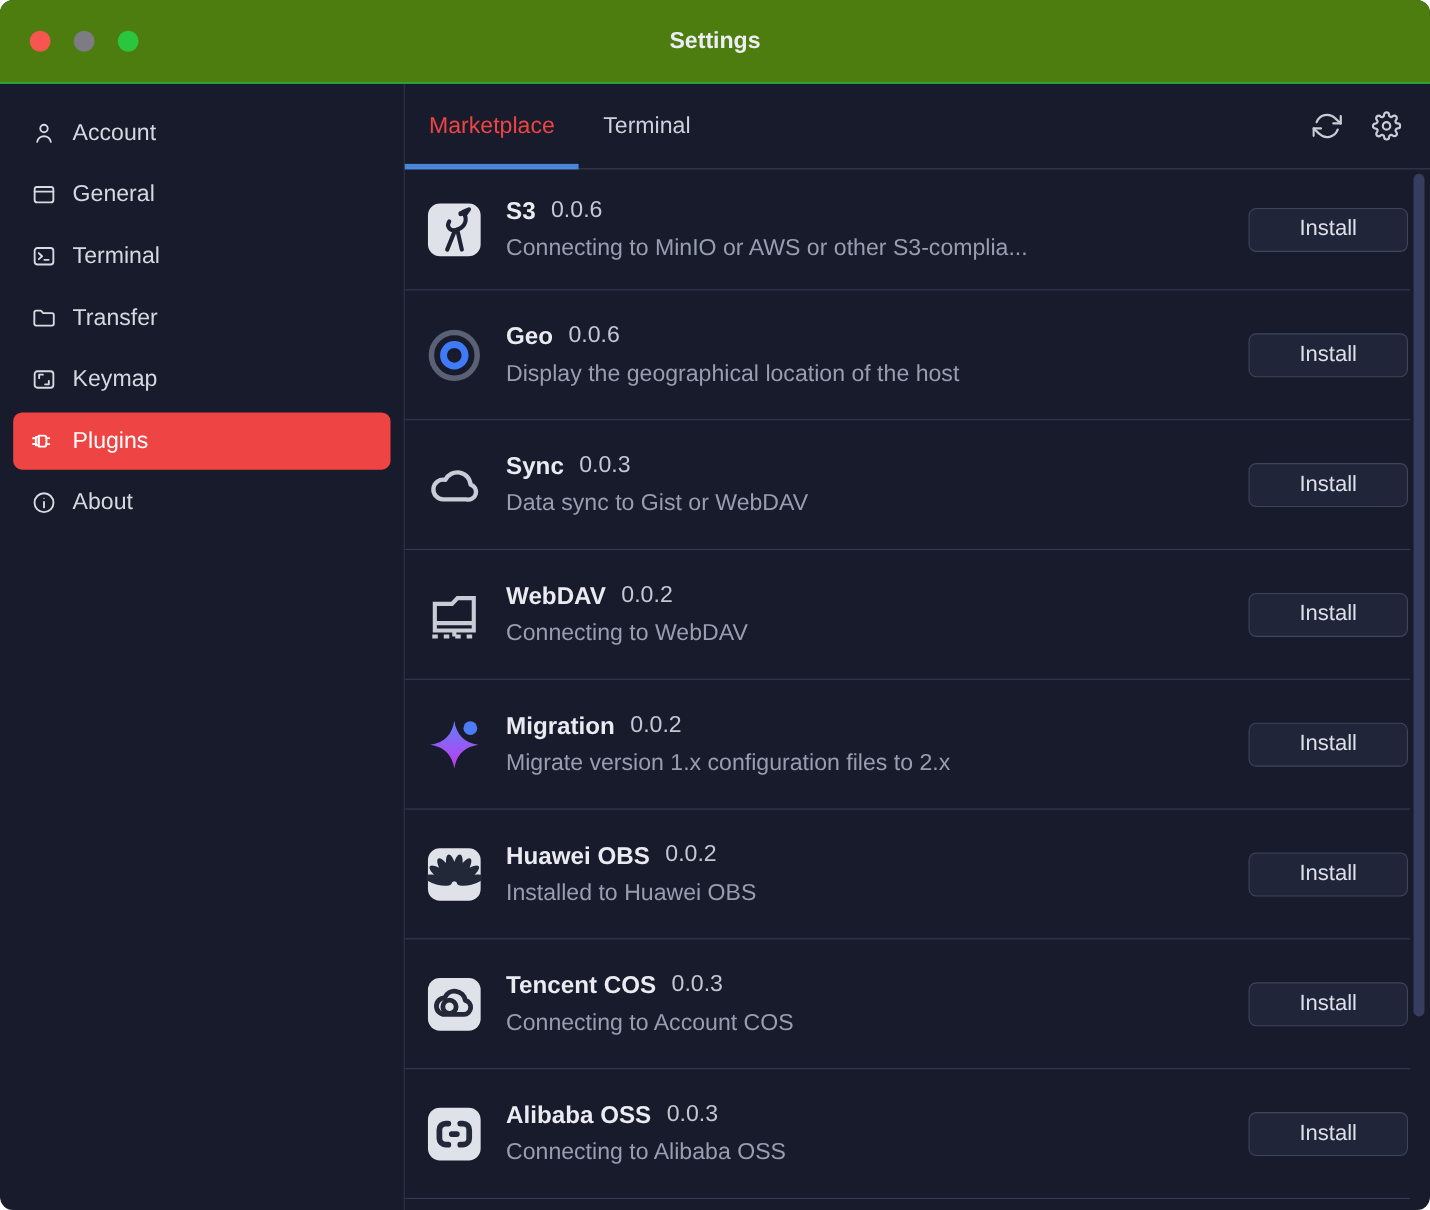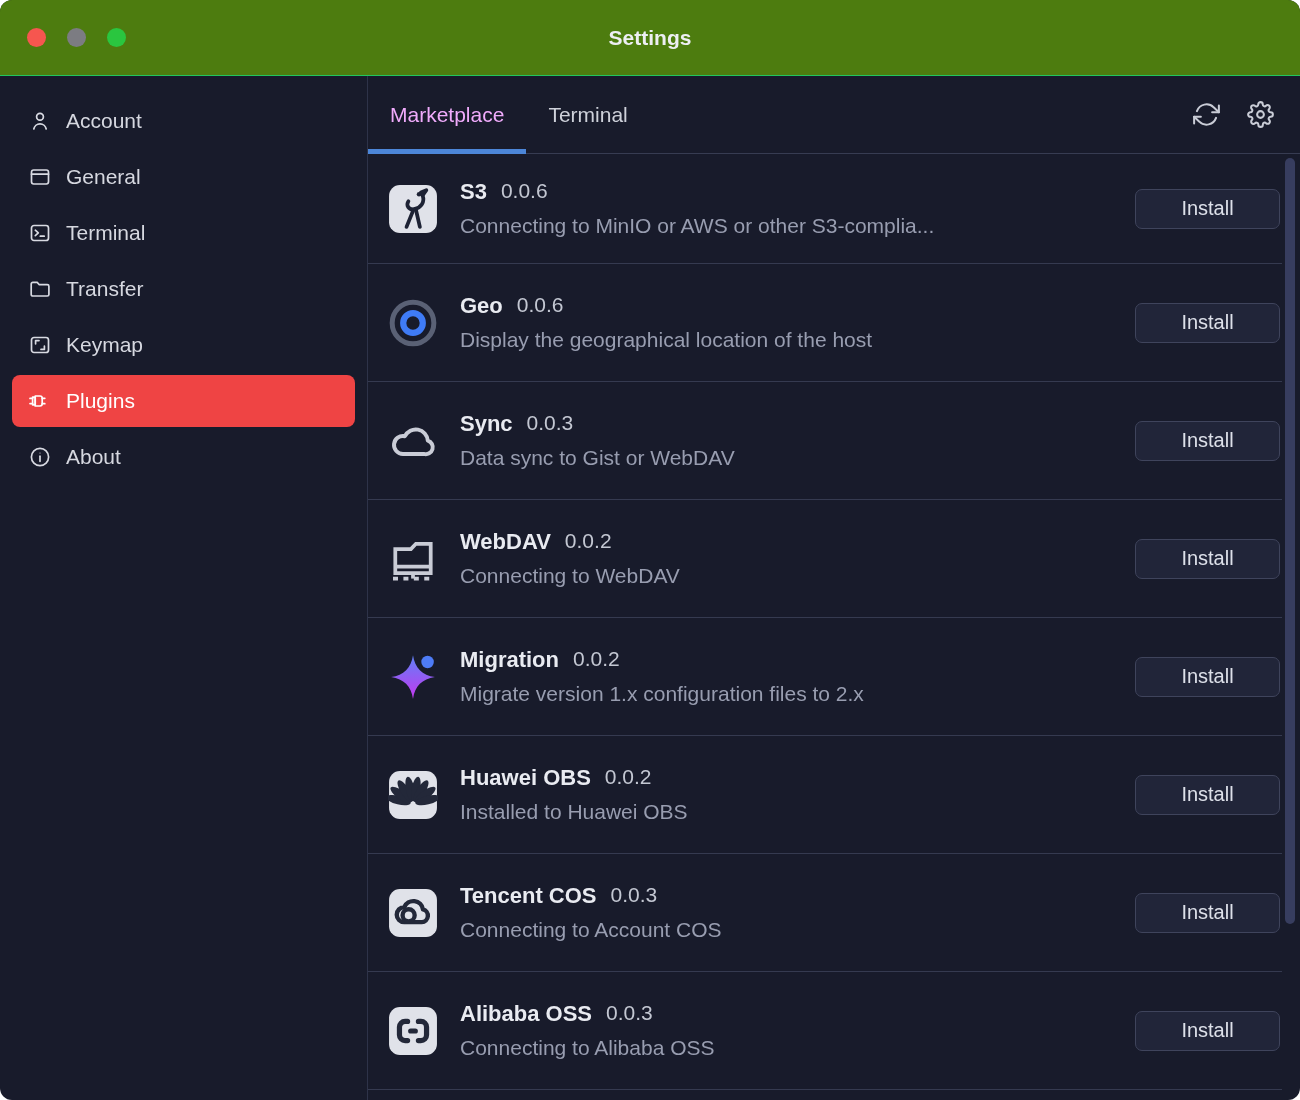--- a/index.html
+++ b/index.html
@@ -54,21 +54,21 @@
     height:78px;
     display:flex; align-items:stretch;
     border-bottom:1px solid #373c52;
   }
   .tab {
     display:flex; align-items:center;
     padding:0 22px;
     font-size:21px; color:#ced1da;
     position:relative; cursor:default;
   }
-  .tab.active { color:#f0abfc; }
+  .tab.active { color:#ef4444; }
   .tab.active::after {
     content:""; position:absolute; left:0; right:0; bottom:-1px;
     height:5px; background:#4c86d8;
   }
   .toolbar { margin-left:auto; display:flex; align-items:center; gap:27px; padding-right:26px; }
   .tool { width:27px; height:27px; display:inline-flex; cursor:default; }
   .tool svg { width:27px; height:27px; }
   
   .plugin-list { overflow:hidden; }
   .plugin-row {

